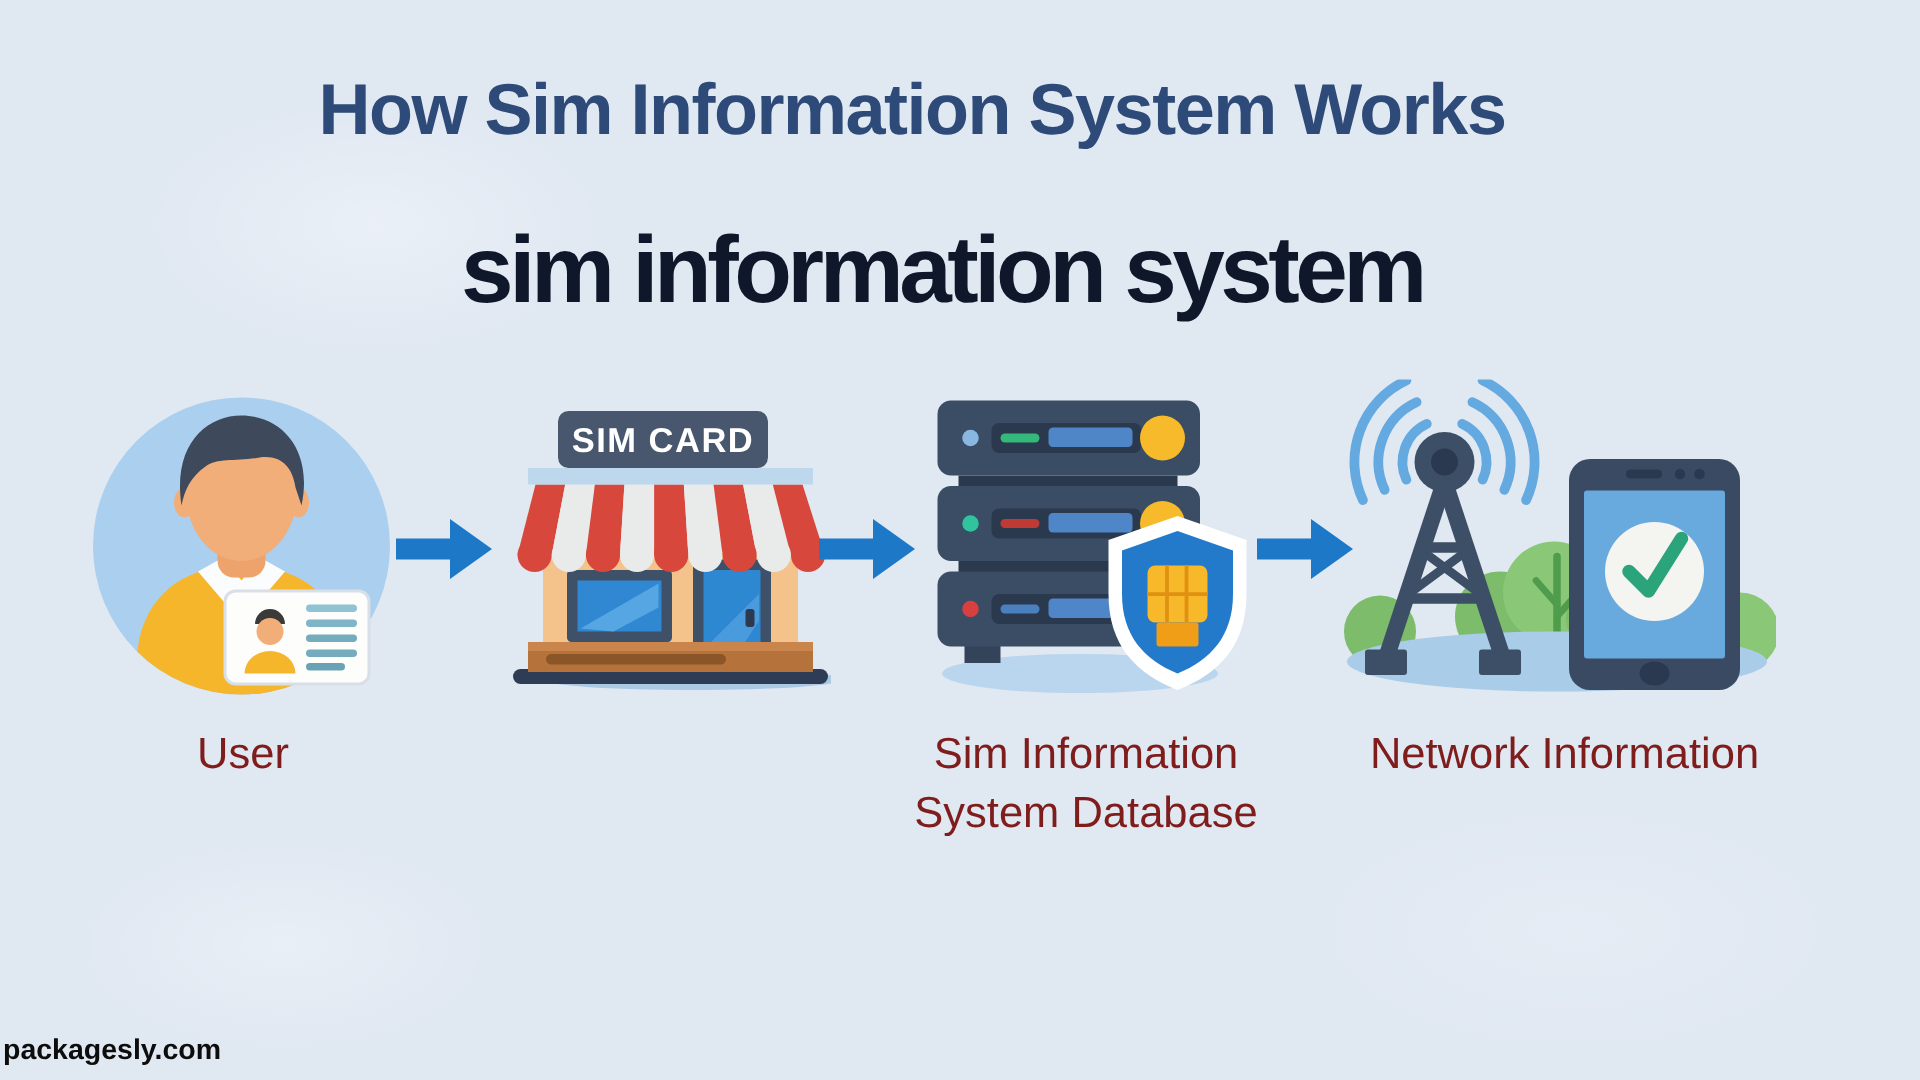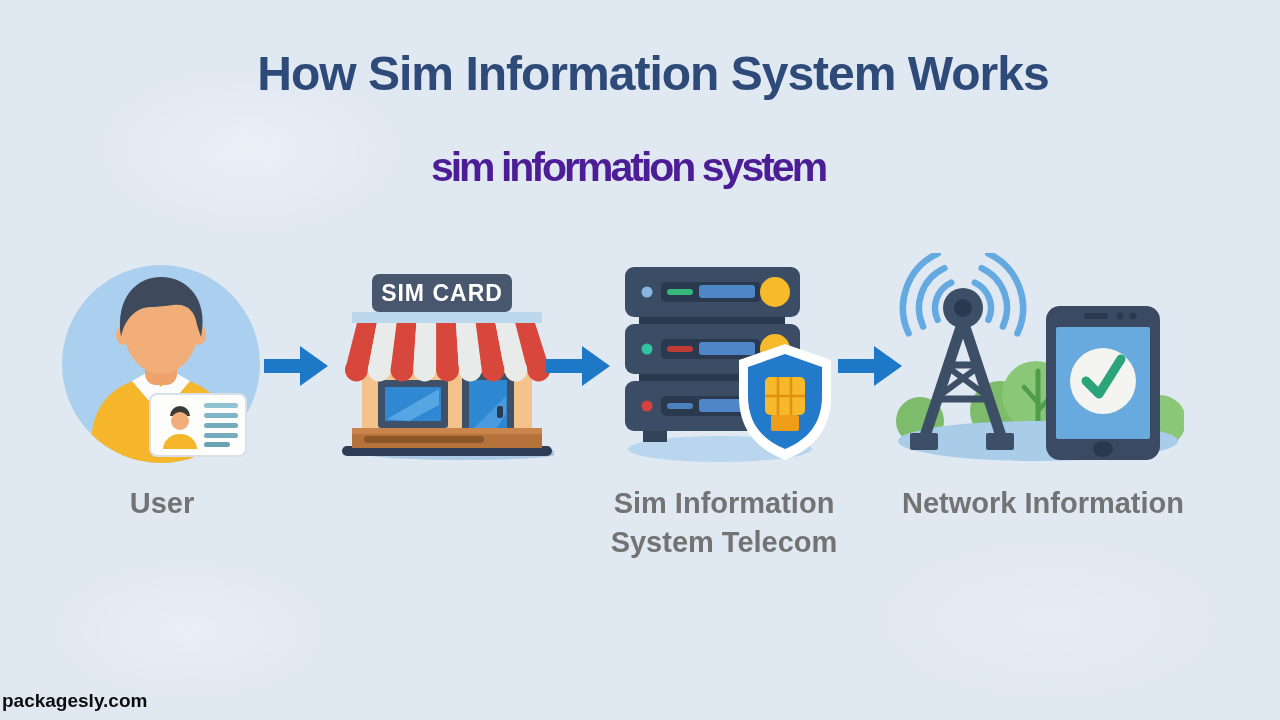--- a/index.html
+++ b/index.html
@@ -11,31 +11,31 @@
   .stage::before{
     content:"";position:absolute;inset:0;
     background:
       radial-gradient(220px 120px at 250px 150px, rgba(255,255,255,.35), rgba(255,255,255,0) 70%),
       radial-gradient(200px 100px at 190px 630px, rgba(255,255,255,.30), rgba(255,255,255,0) 70%),
       radial-gradient(260px 120px at 1050px 620px, rgba(255,255,255,.18), rgba(255,255,255,0) 70%);
     pointer-events:none;
   }
   .title{
     position:absolute;top:46px;left:0;width:1216px;text-align:center;
-    font-size:48px;font-weight:bold;letter-spacing:-1px;color:#2e4a78;margin-left:45px;
+    font-size:48px;font-weight:bold;letter-spacing:-1px;color:#2e4a78;
   }
   .subtitle{
     position:absolute;top:144px;left:0;width:1256px;text-align:center;
-    font-size:41px;font-weight:bold;letter-spacing:-3px;color:#4c1d95;
+    font-size:63px;font-weight:bold;letter-spacing:-3px;color:#0f172a;
   }
   .icon{position:absolute;}
   .arrow{position:absolute;top:344px;width:64px;height:44px;}
   .step-label{
     position:absolute;top:484px;text-align:center;
-    font-size:29px;font-weight:bold;color:#737373;line-height:1.33;
+    font-size:29px;font-weight:normal;color:#7f1d1d;line-height:1.33;
   }
   .lbl-user{left:62px;width:200px;}
   .lbl-retailer{left:320px;width:250px;}
   .lbl-db{left:593px;width:262px;}
   .lbl-network{left:902px;width:282px;}
   .footer{
     position:absolute;left:2px;top:690px;
     font-size:19px;font-weight:bold;color:#0d0d0d;
   }
   svg text{font-family:"Liberation Sans",sans-serif;}
@@ -215,17 +215,17 @@
       <circle cx="232" cy="63" r="3.5" fill="#2b3950"></circle>
       <circle cx="245" cy="63" r="3.5" fill="#2b3950"></circle>
       <rect x="168" y="74" width="94" height="112" rx="2" fill="#68aade"></rect>
       <circle cx="215" cy="128" r="33" fill="#f4f4f0"></circle>
       <path d="M198,128 L211,141 L233,106" stroke="#2ba47c" stroke-width="9" stroke-linecap="round" stroke-linejoin="round" fill="none"></path>
       <ellipse cx="215" cy="196" rx="10" ry="8" fill="#2b3950"></ellipse>
     </g>
   </svg>
 
   <div class="step-label lbl-user">User</div>
-  <div class="step-label lbl-db">Sim Information System Telecom</div>
+  <div class="step-label lbl-db">Sim Information System Database</div>
   <div class="step-label lbl-network">Network Information</div>
 
   <div class="footer">packagesly.com</div>
 </div>
 
 </body></html>

